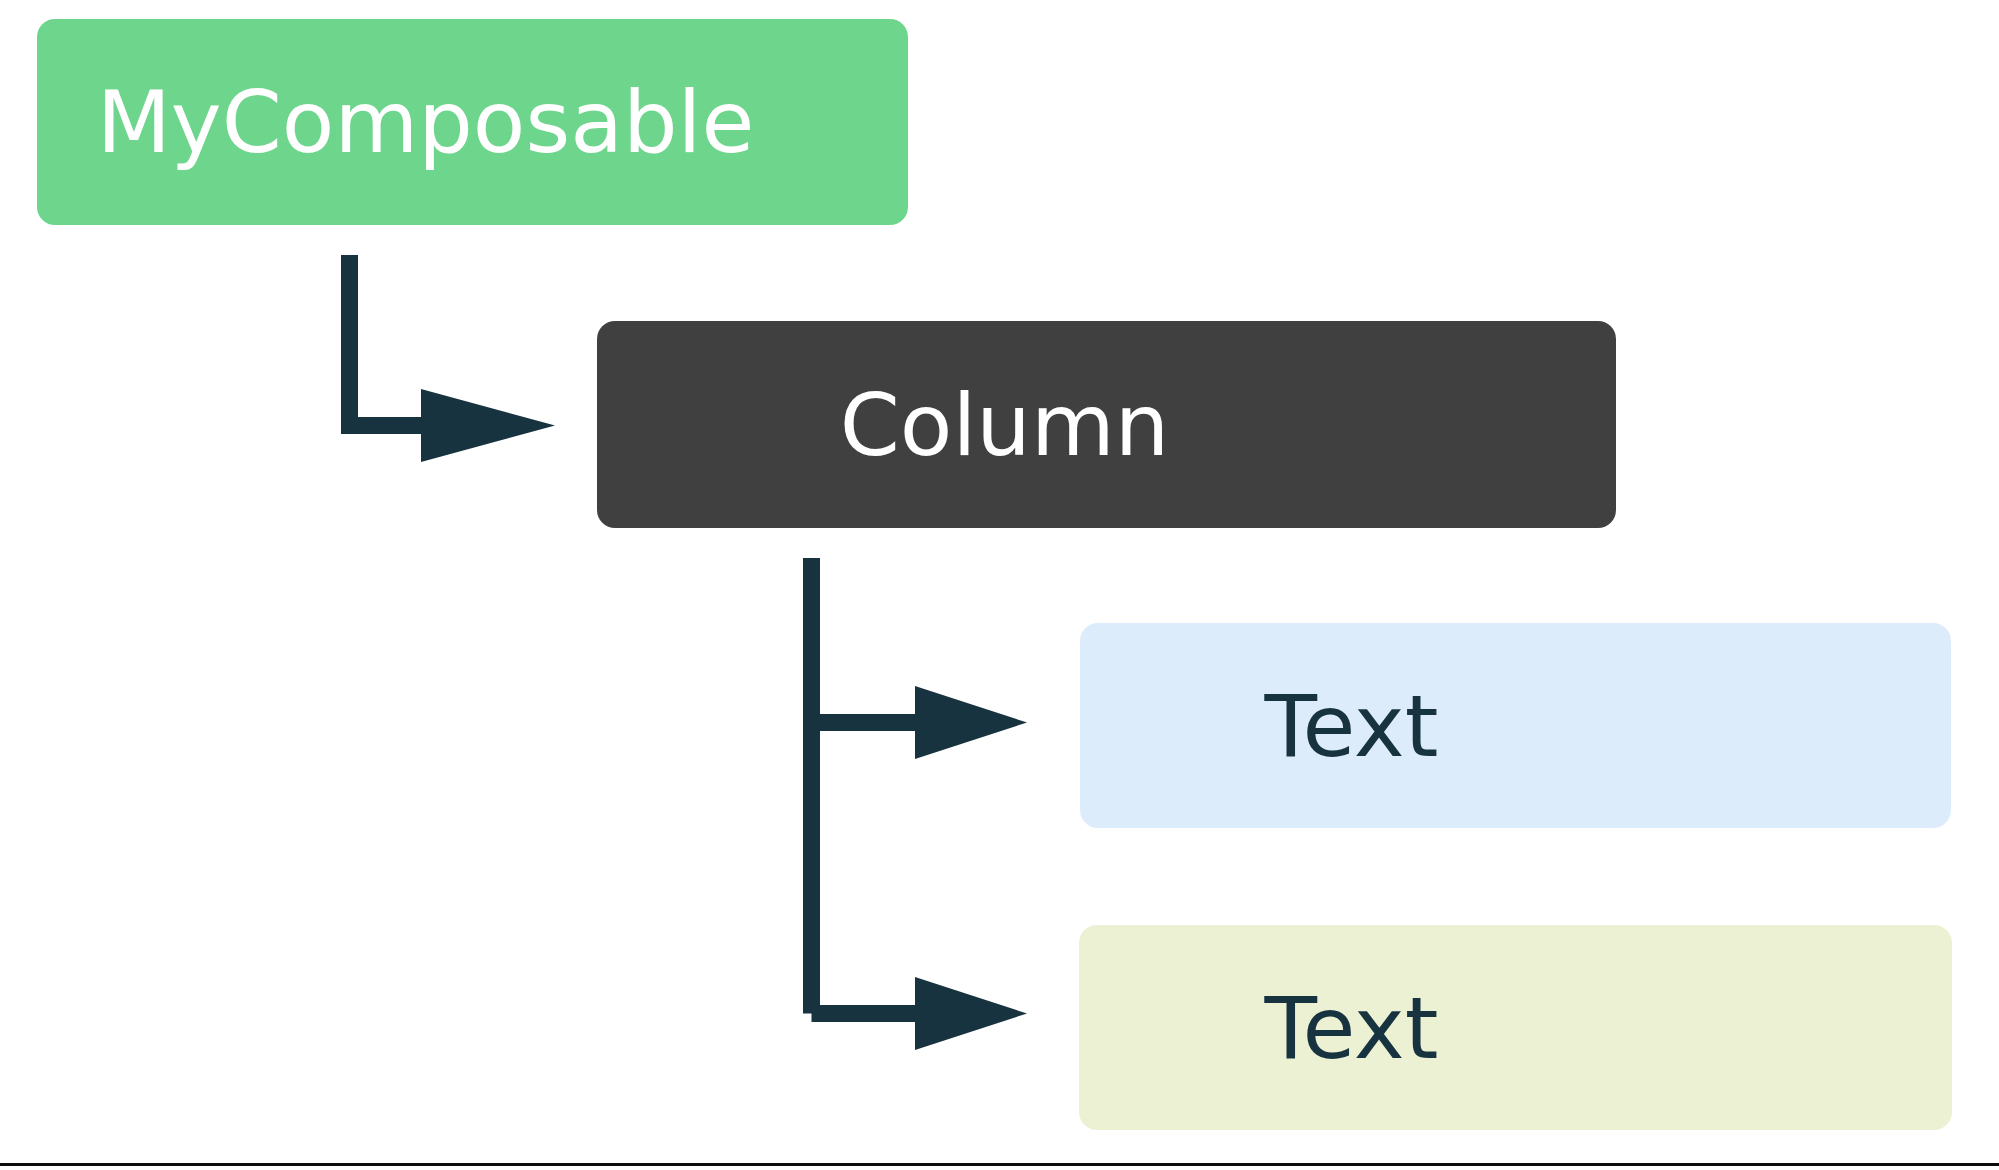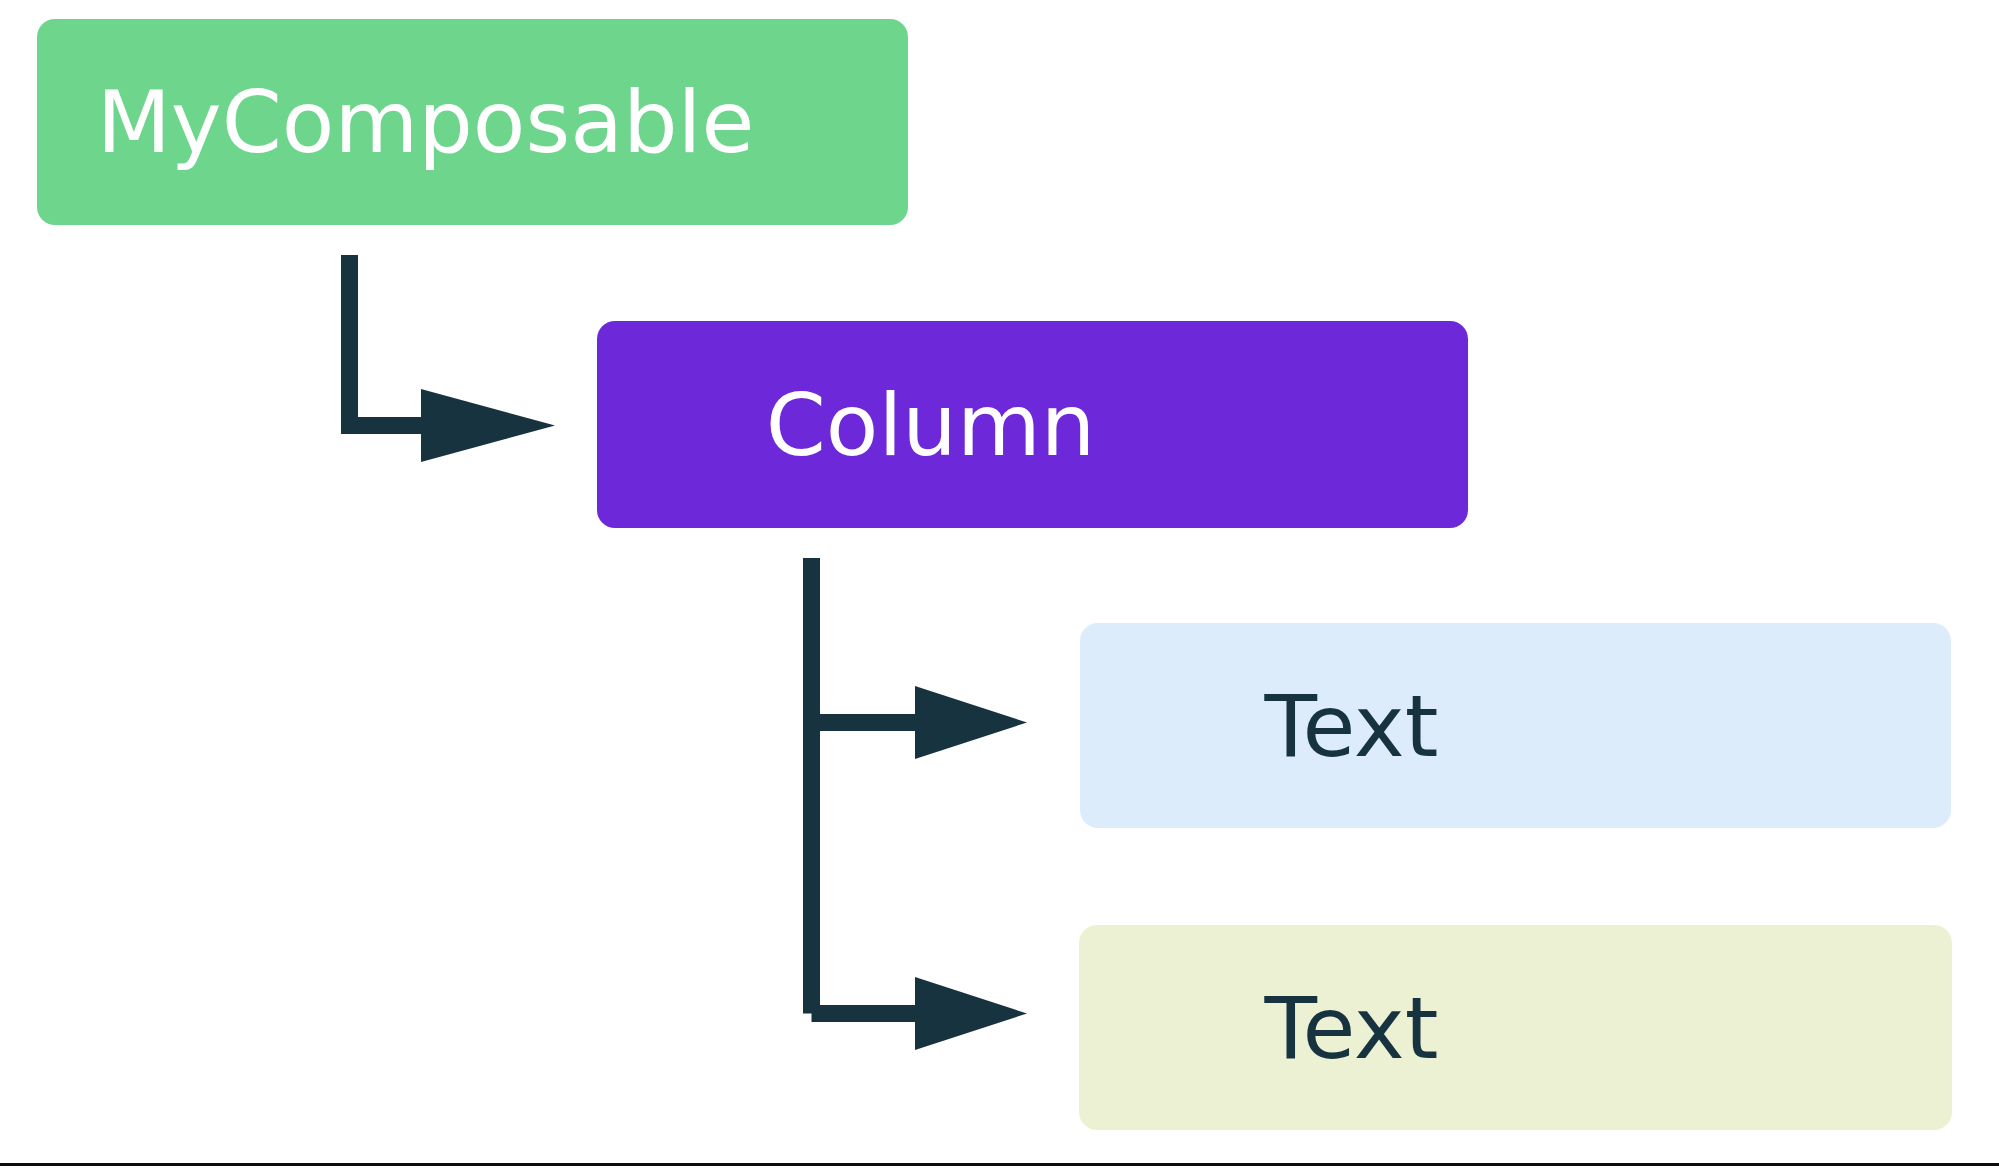--- a/index.html
+++ b/index.html
@@ -42,23 +42,23 @@
     background: #6ed58c;
     color: #ffffff;
     font-size: 86px;
     padding-right: 118px;
   }
 
   
   #node-column {
     left: 597px;
     top: 321px;
-    width: 871px;
+    width: 1019px;
     height: 207px;
-    background: #6d28d9;
+    background: #404040;
     color: #ffffff;
     font-size: 86px;
     padding-right: 228px;
   }
 
   
   #node-text-1 {
     left: 1080px;
     top: 623px;
     width: 871px;

